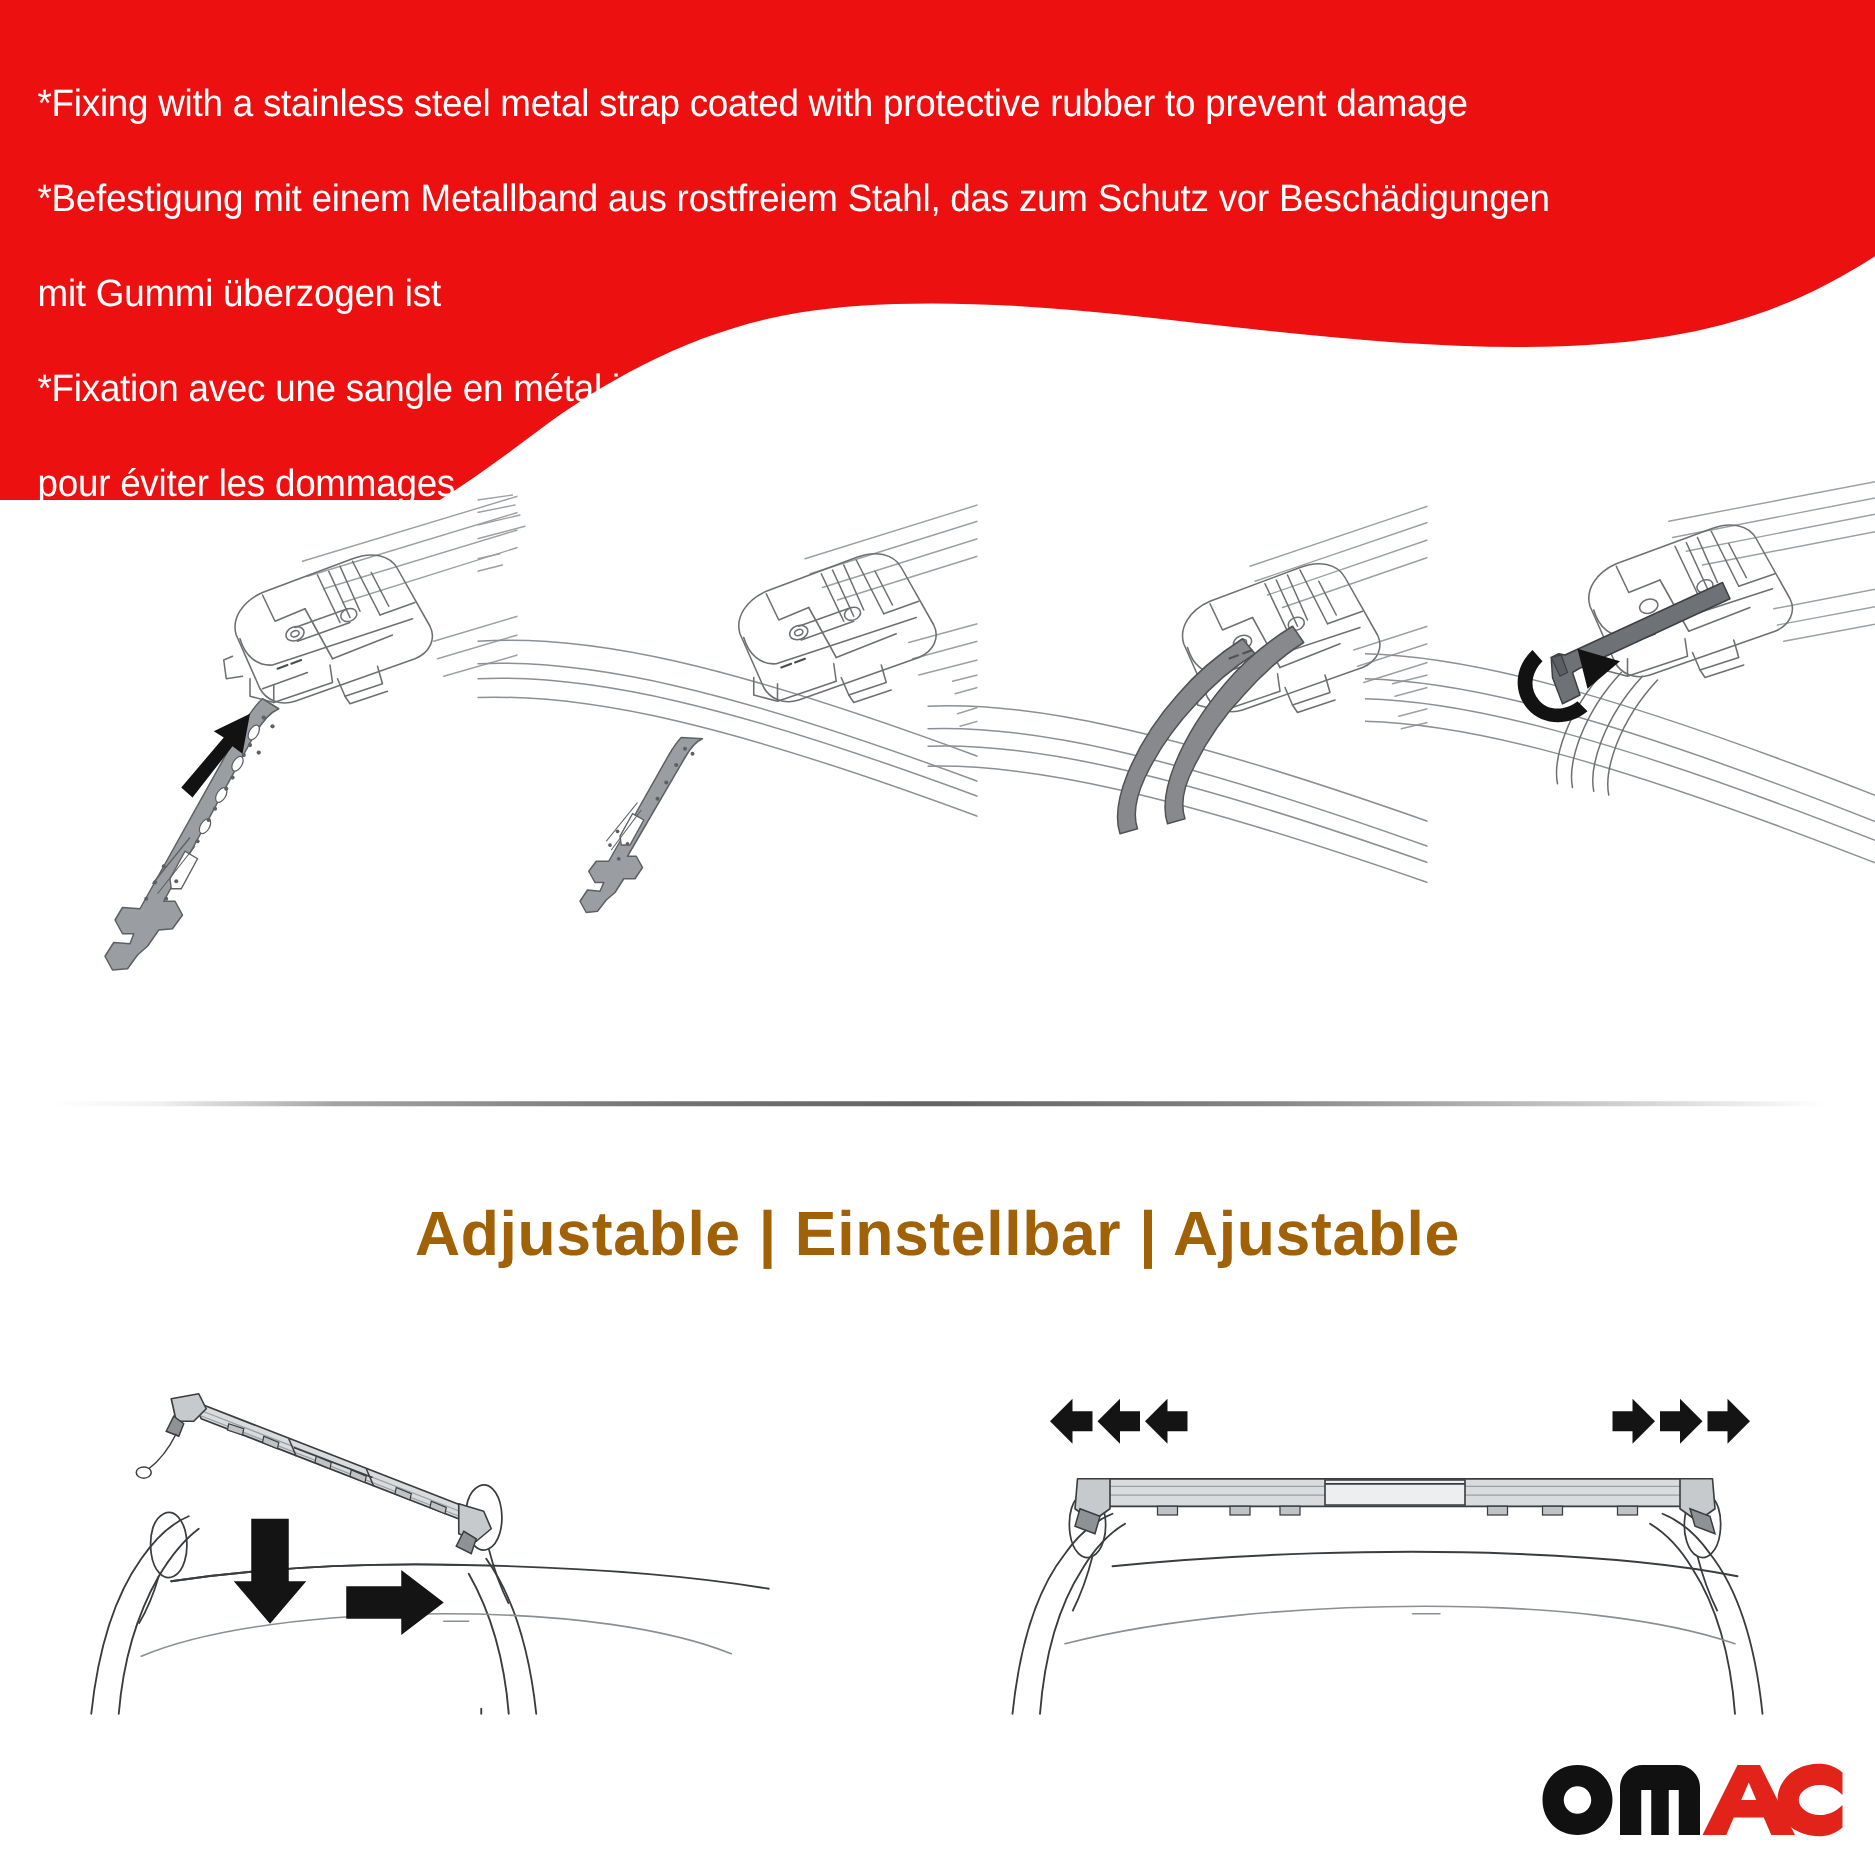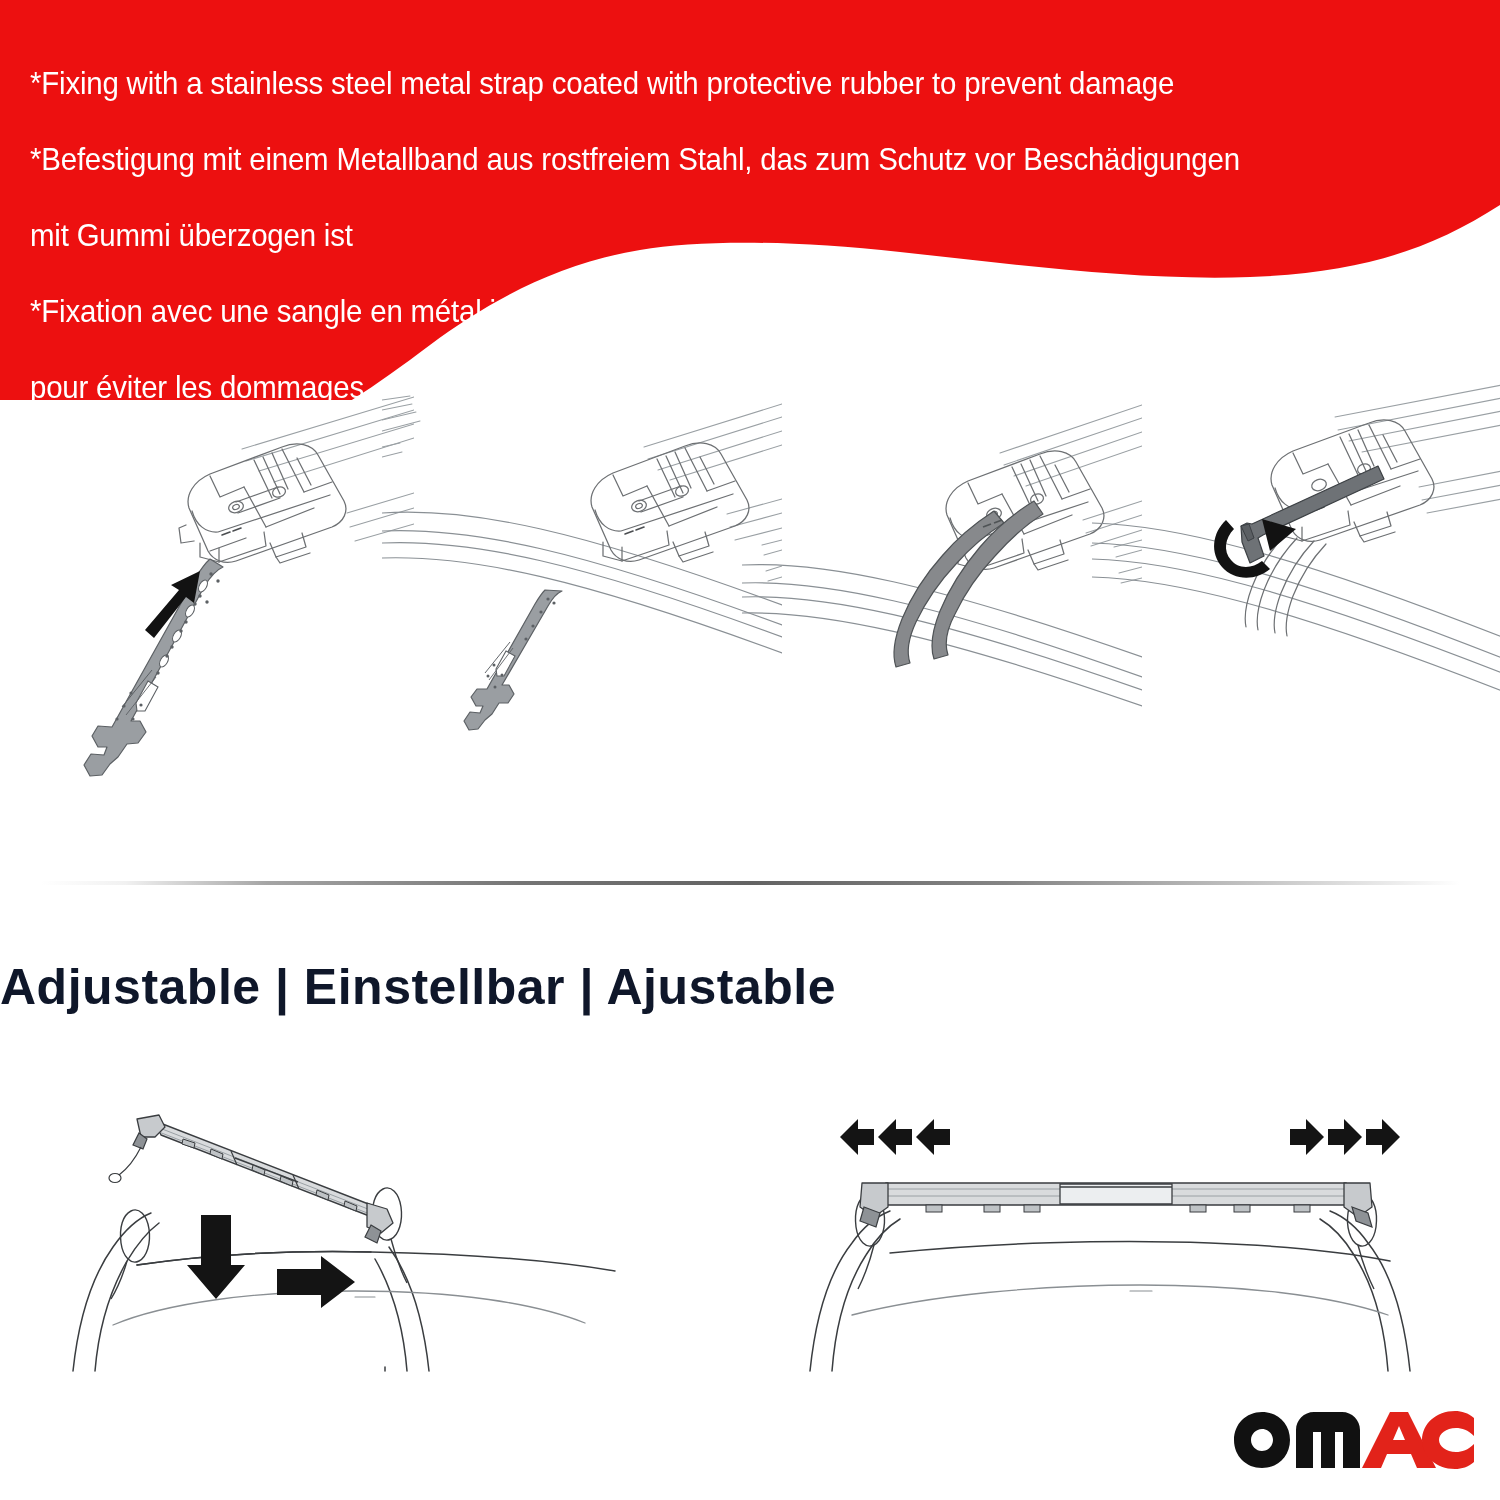--- a/index.html
+++ b/index.html
@@ -87,22 +87,22 @@
       rgba(110,110,110,0.40) 86%,
       rgba(140,140,140,0) 100%);
   }
 
   
   #adjustable-heading {
     position: absolute;
     left: 0;
     top: 958px;
     width: 1500px;
-    text-align: left;
-    color: #0f172a;
+    text-align: center;
+    color: #a16207;
     font-family: "Liberation Sans", sans-serif;
     font-size: 50px;
     font-weight: bold;
     letter-spacing: 0.5px;
     white-space: nowrap;
   }
 
   
   #adjust-row {
     position: absolute;

